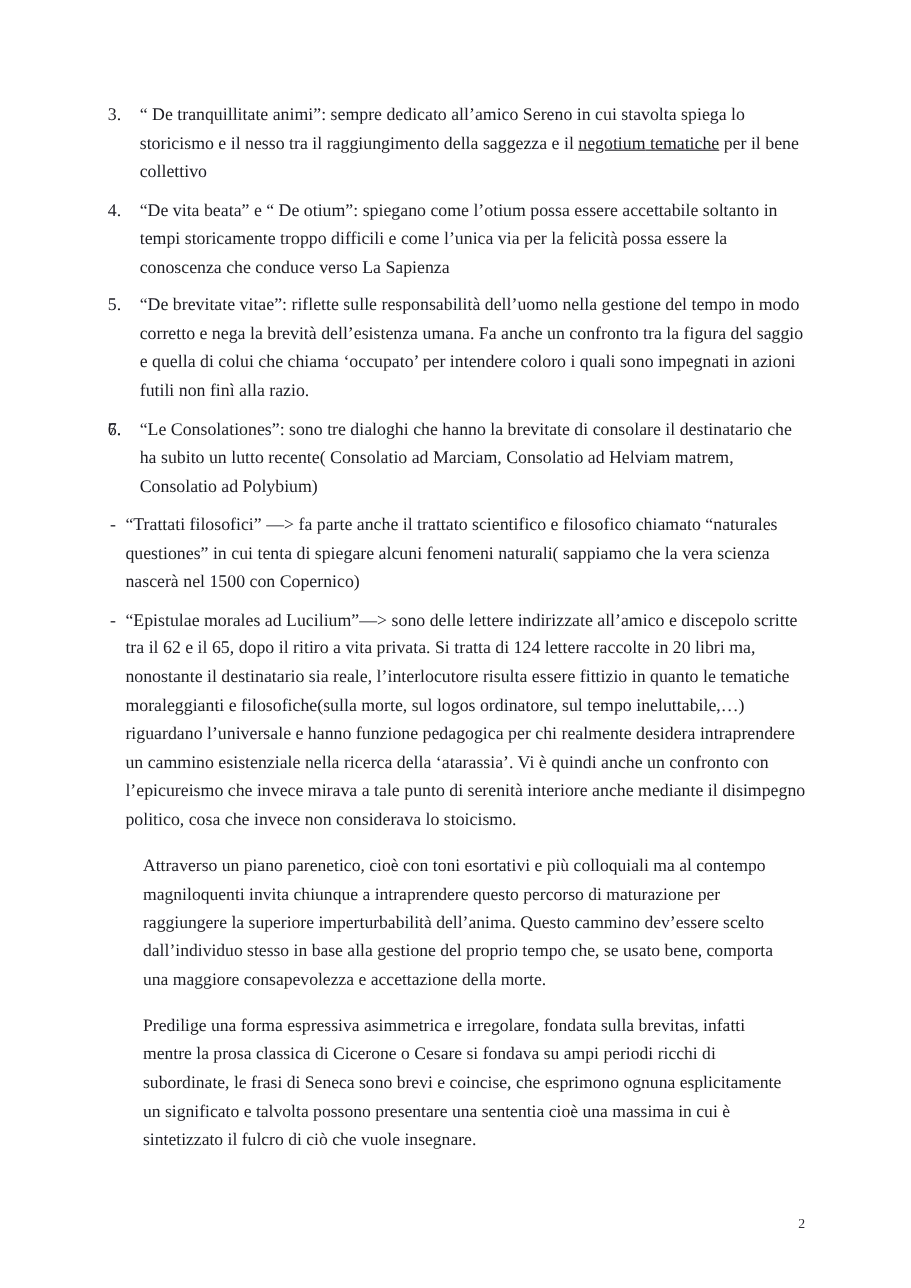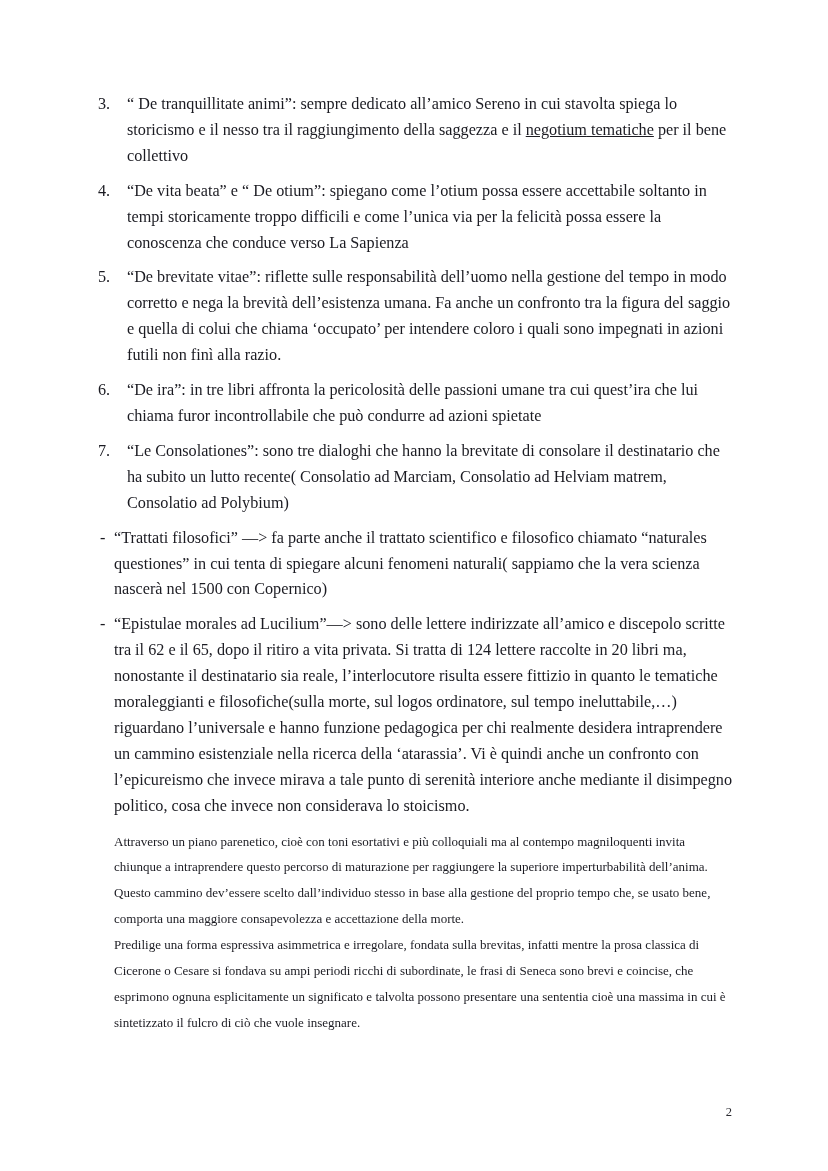--- a/index.html
+++ b/index.html
@@ -66,23 +66,23 @@
   ul.dash-list > li .marker {
     position: absolute;
     left: 4px;
     top: 0;
     font-size: 16.2px;
     line-height: 25.9px;
   }
 
   
   p.body-para {
-    margin: 0;
+    margin: 16px;
     padding-left: 18px;
-    font-size: 13px;
+    font-size: 16px;
     line-height: 25.9px;
   }
 
   .it { }
   .ul-text { text-decoration: underline; }
 
   .page-number {
     position: absolute;
     left: 0;
     top: 1104px;
@@ -98,21 +98,21 @@
 <body>
 
 <div class="page">
 
   <div class="content">
 
     <ol class="num-list">
         <li><span class="marker">3.</span><span><span>“ De tranquillitate animi”: sempre dedicato all’amico Sereno in cui stavolta spiega lo storicismo e il nesso tra il raggiungimento della saggezza e il </span><span class="it ul-text">negotium</span><span class="ul-text"> tematiche</span><span> per il bene collettivo</span></span></li>
         <li><span class="marker">4.</span><span><span>“De vita beata” e “ De otium”: spiegano come l’otium possa essere accettabile soltanto in tempi storicamente troppo difficili e come l’unica via per la felicità possa essere la conoscenza che conduce verso La Sapienza</span></span></li>
         <li><span class="marker">5.</span><span><span>“De brevitate vitae”: riflette sulle responsabilità dell’uomo nella gestione del tempo in modo corretto e nega la brevità dell’esistenza umana. Fa anche un confronto tra la figura del saggio e quella di colui che chiama ‘occupato’ per intendere coloro i quali sono impegnati in azioni futili non finì alla razio.</span></span></li>
-        <li><span class="marker">6.</span><span><span>“De ira”: in tre libri affronta la pericolosità delle passioni umane tra cui quest’ira che lui chiama furor incontrollabile che può condurre ad azioni spietate</span></span></li>
+        <li><span class="marker">6.</span></li>
         <li><span class="marker">7.</span><span><span>“Le Consolationes”: sono tre dialoghi che hanno la brevitate di consolare il destinatario che ha subito un lutto recente( </span><span class="it">Consolatio ad Marciam, Consolatio ad Helviam matrem, Consolatio ad Polybium</span><span>)</span></span></li>
       </ol>
 
     <ul class="dash-list">
         <li><span class="marker">-</span><span><span>“Trattati filosofici” —&gt; fa parte anche il trattato scientifico e filosofico chiamato “naturales questiones” in cui tenta di spiegare alcuni fenomeni naturali( sappiamo che la vera scienza nascerà nel 1500 con Copernico)</span></span></li>
         <li><span class="marker">-</span><span><span>“Epistulae morales ad Lucilium”—&gt; sono delle lettere indirizzate all’amico e discepolo scritte tra il 62 e il 65, dopo il ritiro a vita privata. Si tratta di 124 lettere raccolte in 20 libri ma, nonostante il destinatario sia reale, l’interlocutore risulta essere fittizio in quanto le tematiche moraleggianti e filosofiche(sulla morte, sul logos ordinatore, sul tempo ineluttabile,…) riguardano l’universale e hanno funzione pedagogica per chi realmente desidera intraprendere un cammino esistenziale nella ricerca della ‘atarassia’. Vi è quindi anche un confronto con l’epicureismo che invece mirava a tale punto di serenità interiore anche mediante il disimpegno politico, cosa che invece non considerava lo stoicismo.</span></span></li>
       </ul>
 
     <div>
         <p class="body-para"><span>Attraverso un piano parenetico, cioè con toni esortativi e più colloquiali ma al contempo magniloquenti invita chiunque a intraprendere questo percorso di maturazione per raggiungere la superiore imperturbabilità dell’anima. Questo cammino dev’essere scelto dall’individuo stesso in base alla gestione del proprio tempo che, se usato bene, comporta una maggiore consapevolezza e accettazione della morte.</span></p>

